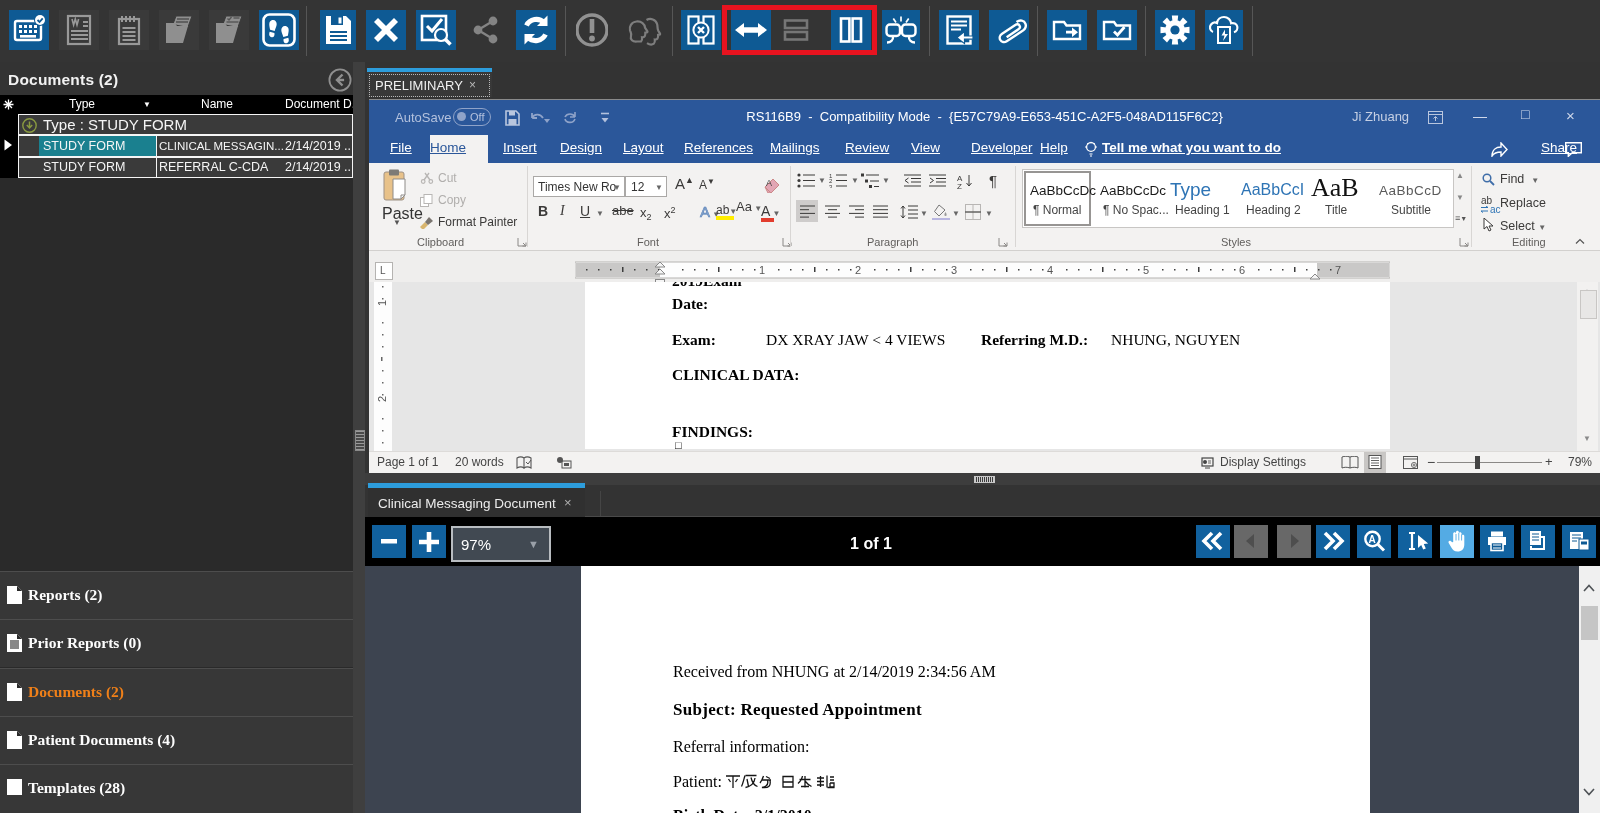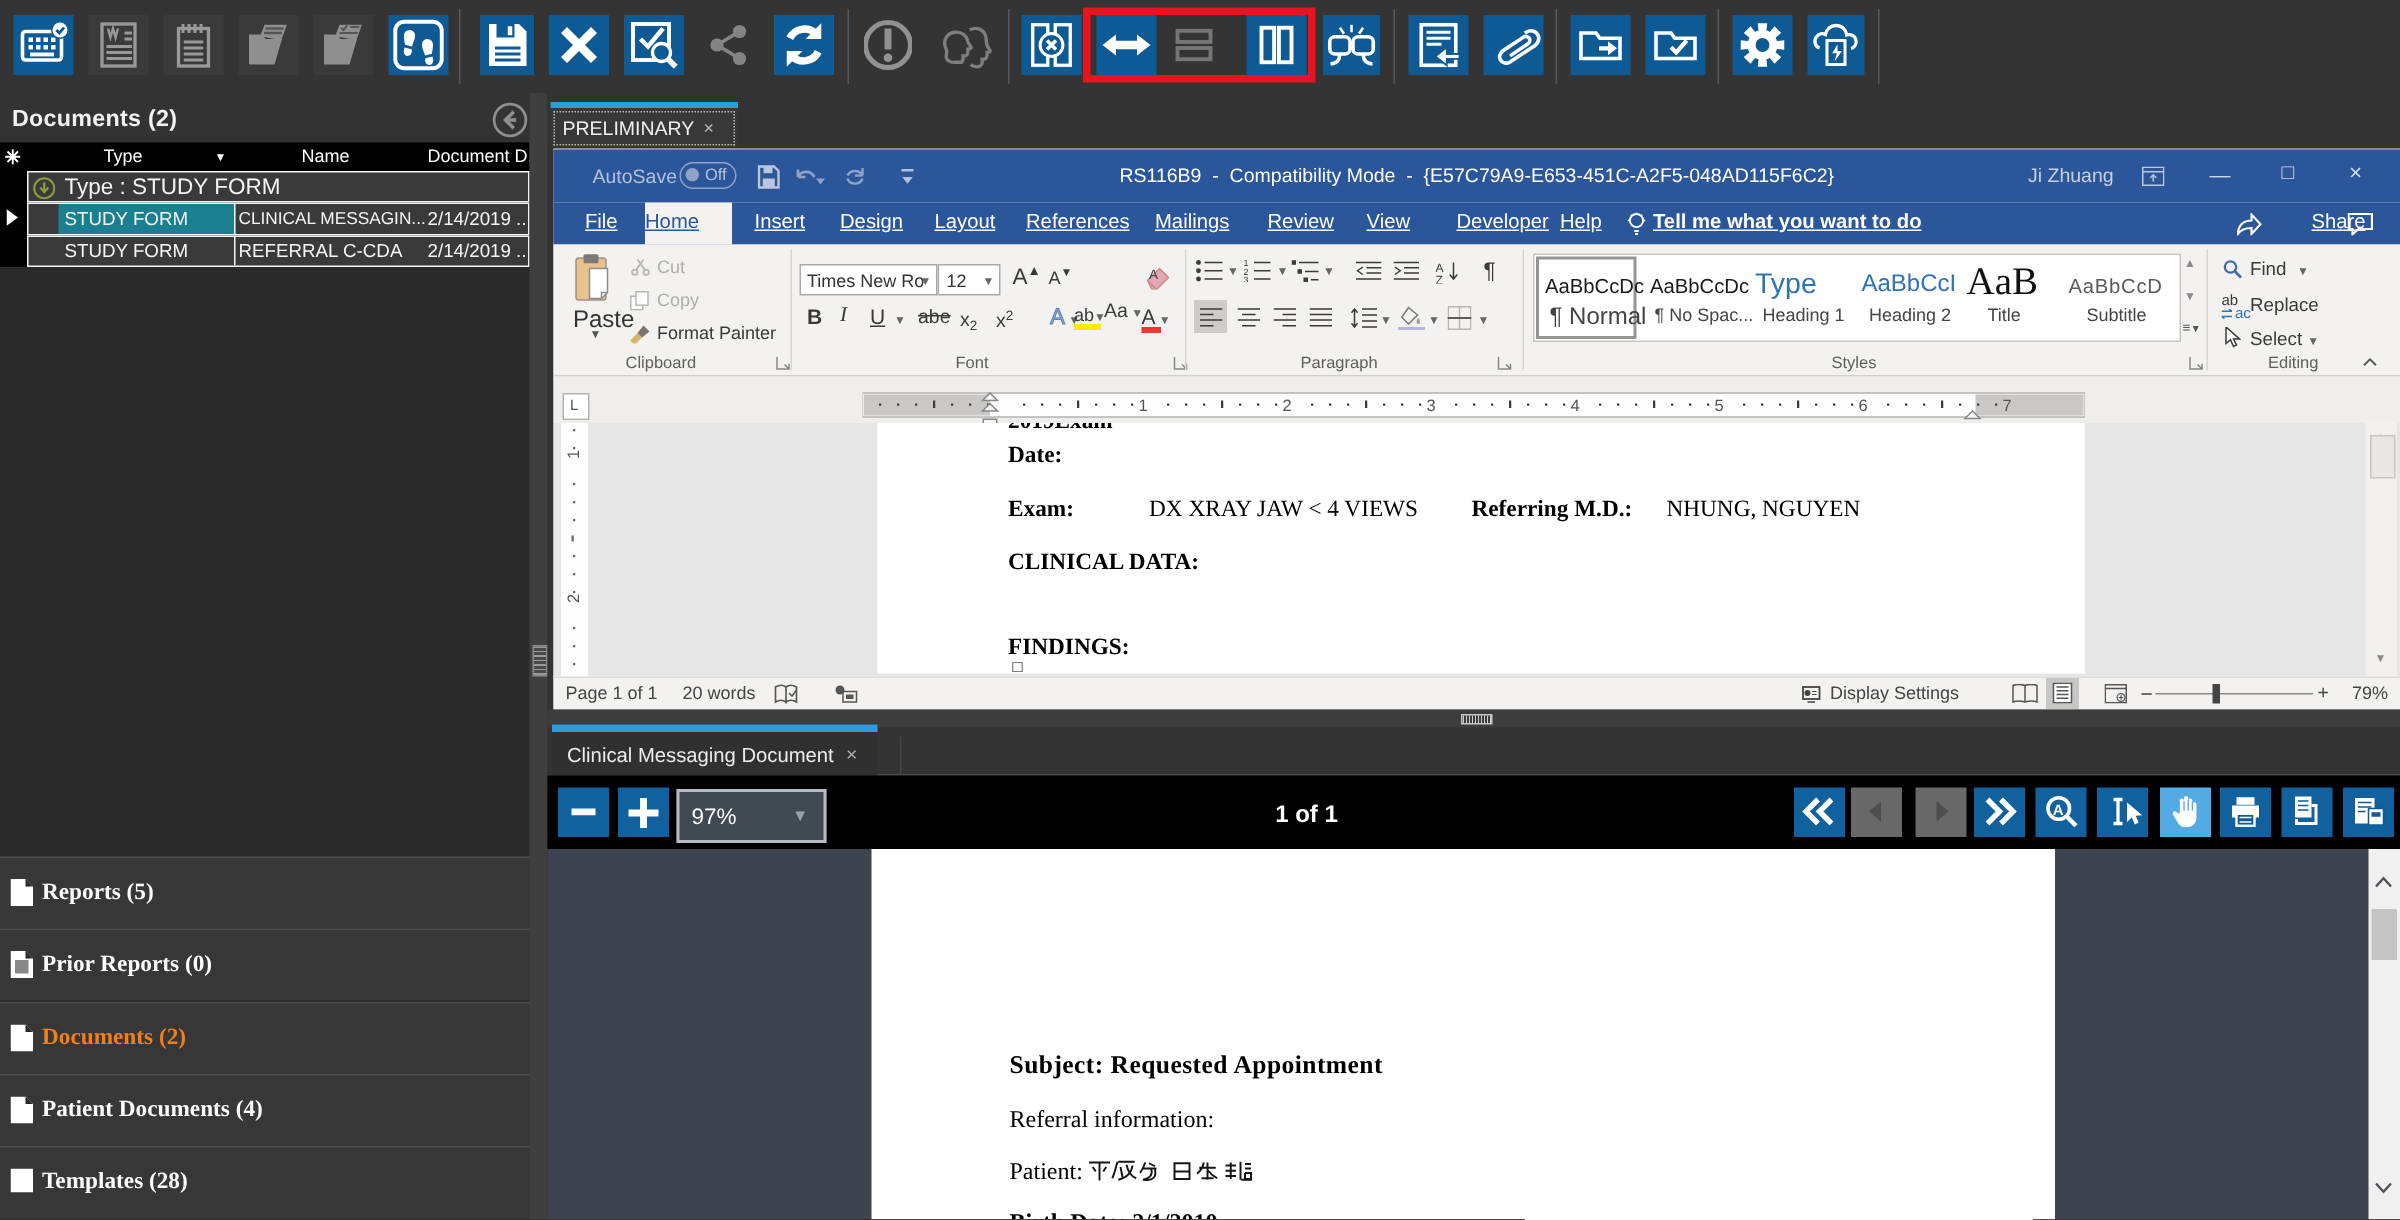--- a/index.html
+++ b/index.html
@@ -345,21 +345,21 @@
         <div style="position:absolute;left:140px;top:2px;">REFERRAL C-CDA</div>
         <div style="position:absolute;left:266px;top:2px;">2/14/2019 ...</div>
       </div>
     </div>
     <div id="navs">
       <div class="navitem" style="top:509px">
         <svg width="15" height="18" viewBox="0 0 15 18">
             <path d="M0 0 h10 l5 5 v13 h-15z" fill="#fff"></path>
             <path d="M10 0 l5 5 h-5z" fill="#2a2a2a"></path>
           </svg>
-        <div class="txt">Reports (5)</div>
+        <div class="txt">Reports (2)</div>
         </div>
       <div class="navitem" style="top:557px">
         <svg width="15" height="18" viewBox="0 0 15 18">
             <path d="M0 0 h10 l5 5 v13 h-15z" fill="#fff"></path>
             <path d="M10 0 l5 5 h-5z" fill="#2a2a2a"></path>
             <rect x="3" y="6" width="9" height="9" fill="#888"></rect>
           </svg>
         <div class="txt">Prior Reports (0)</div>
         </div>
       <div class="navitem" style="top:606px">
@@ -615,21 +615,21 @@
         <div style="position:absolute;left:616px;top:46px;font-size:8px;color:#666;">▼</div>
         <div class="glabel" style="left:498px;">Paragraph</div>
         <svg width="10" height="10" viewBox="0 0 10 10" style="position:absolute;left:629px;top:74px;">
             <path d="M1 1 v8 h8 M6 6 l3 3 M9 5.5 V9 H5.5" stroke="#8a8886" fill="none"></path>
           </svg>
         <div class="rdiv" style="left:646px;"></div>
         
         <div style="position:absolute;left:653px;top:6px;width:432px;height:59px;background:#fff;border:1px solid #c8c6c4;box-sizing:border-box;">
           <div style="position:absolute;left:1px;top:1px;width:67px;height:55px;border:2px solid #979593;box-sizing:border-box;"></div>
           <div style="position:absolute;left:7px;top:13px;font-size:13.5px;color:#1a1a1a;">AaBbCcDc</div>
-          <div style="position:absolute;left:10px;top:33px;font-size:16px;color:#444;text-align:right;">¶ Normal</div>
+          <div style="position:absolute;left:10px;top:33px;font-size:12px;color:#444;text-align:right;">¶ Normal</div>
           <div style="position:absolute;left:77px;top:13px;font-size:13.5px;color:#1a1a1a;">AaBbCcDc</div>
           <div style="position:absolute;left:80px;top:33px;font-size:12px;color:#444;">¶ No Spac...</div>
           <div style="position:absolute;left:147px;top:9px;font-size:19px;color:#2e74b5;">Type</div>
           <div style="position:absolute;left:152px;top:33px;font-size:12px;color:#444;">Heading 1</div>
           <div style="position:absolute;left:218px;top:11px;font-size:16px;color:#2e74b5;text-align:right;">AaBbCcI</div>
           <div style="position:absolute;left:223px;top:33px;font-size:12px;color:#444;">Heading 2</div>
           <div style="position:absolute;left:288px;top:3px;font-size:26px;color:#111;font-family:'Liberation Serif',serif;">AaB</div>
           <div style="position:absolute;left:302px;top:33px;font-size:12px;color:#444;">Title</div>
           <div style="position:absolute;left:356px;top:13px;font-size:13.5px;color:#5a5a5a;letter-spacing:0.5px;">AaBbCcD</div>
           <div style="position:absolute;left:368px;top:33px;font-size:12px;color:#444;">Subtitle</div>
@@ -857,20 +857,21 @@
             <rect x="8" y="7" width="13" height="17" fill="#fff"></rect>
             <g stroke="#0e5a94">
               <path d="M10 10h9 M10 13h9 M10 16h5"></path>
             </g>
             <rect x="17" y="14" width="10" height="11" fill="#fff" stroke="#0e5a94" stroke-width="1"></rect>
             <rect x="19" y="16.5" width="6" height="3" fill="#0e5a94"></rect>
           </svg></div>
     </div>
     <div id="viewer">
       <div id="vpage">
+        <div style="position:absolute;left:92px;top:97px;">Received from NHUNG at 2/14/2019 2:34:56 AM</div>
         <div style="position:absolute;left:92px;top:134px;font-size:17px;font-weight:bold;letter-spacing:0.3px;">Subject: Requested Appointment</div>
         <div style="position:absolute;left:92px;top:172px;">Referral information:</div>
         <div style="position:absolute;left:92px;top:207px;">Patient: <svg width="120" height="15" viewBox="0 0 120 15" style="vertical-align:-2px">
               <g stroke="#161616" stroke-width="1.3" fill="none">
           <path d="M0 2 h14 M7 2 v12 M2.5 5 l2 3 M11.5 5 l-2 3"></path>
           <path d="M19 1.5 c-1.5 5-2 8-3.5 11 M19.5 1.5 h11 M21 5 l1.5 7.5 M29 4 c-0.5 4-3 8-9.5 9.5 M25 3.5 c1 4.5 3.5 8 6.5 9"></path>
           <path d="M37.5 2 c-1 3-2 5-3.5 7 M36 6 h9 M40 2.5 l4 2 M41.5 6.5 c1.5 5-3 6.5-5.5 7 c7 1 9-2 8-7"></path>
           <path d="M57 2.5 h10 v10.5 h-10z M57 8 h10"></path>
           <path d="M79 2 v11.5 M73.5 5.5 h11 M72 9.5 c2.5-2 4-4.5 4.5-7.5 M79 7 c2 2.5 4.5 4.5 6.5 5.5 M75 12.5 h8"></path>
           <path d="M91 4 h7 M91 7.5 h7 M91 11 h7 M94.5 2 v11 M101 1.5 v12 M104 3 h4 M104 6 h4 M104 9 h4 v4 h-4 v-4 M101.5 13.5 h7"></path>

